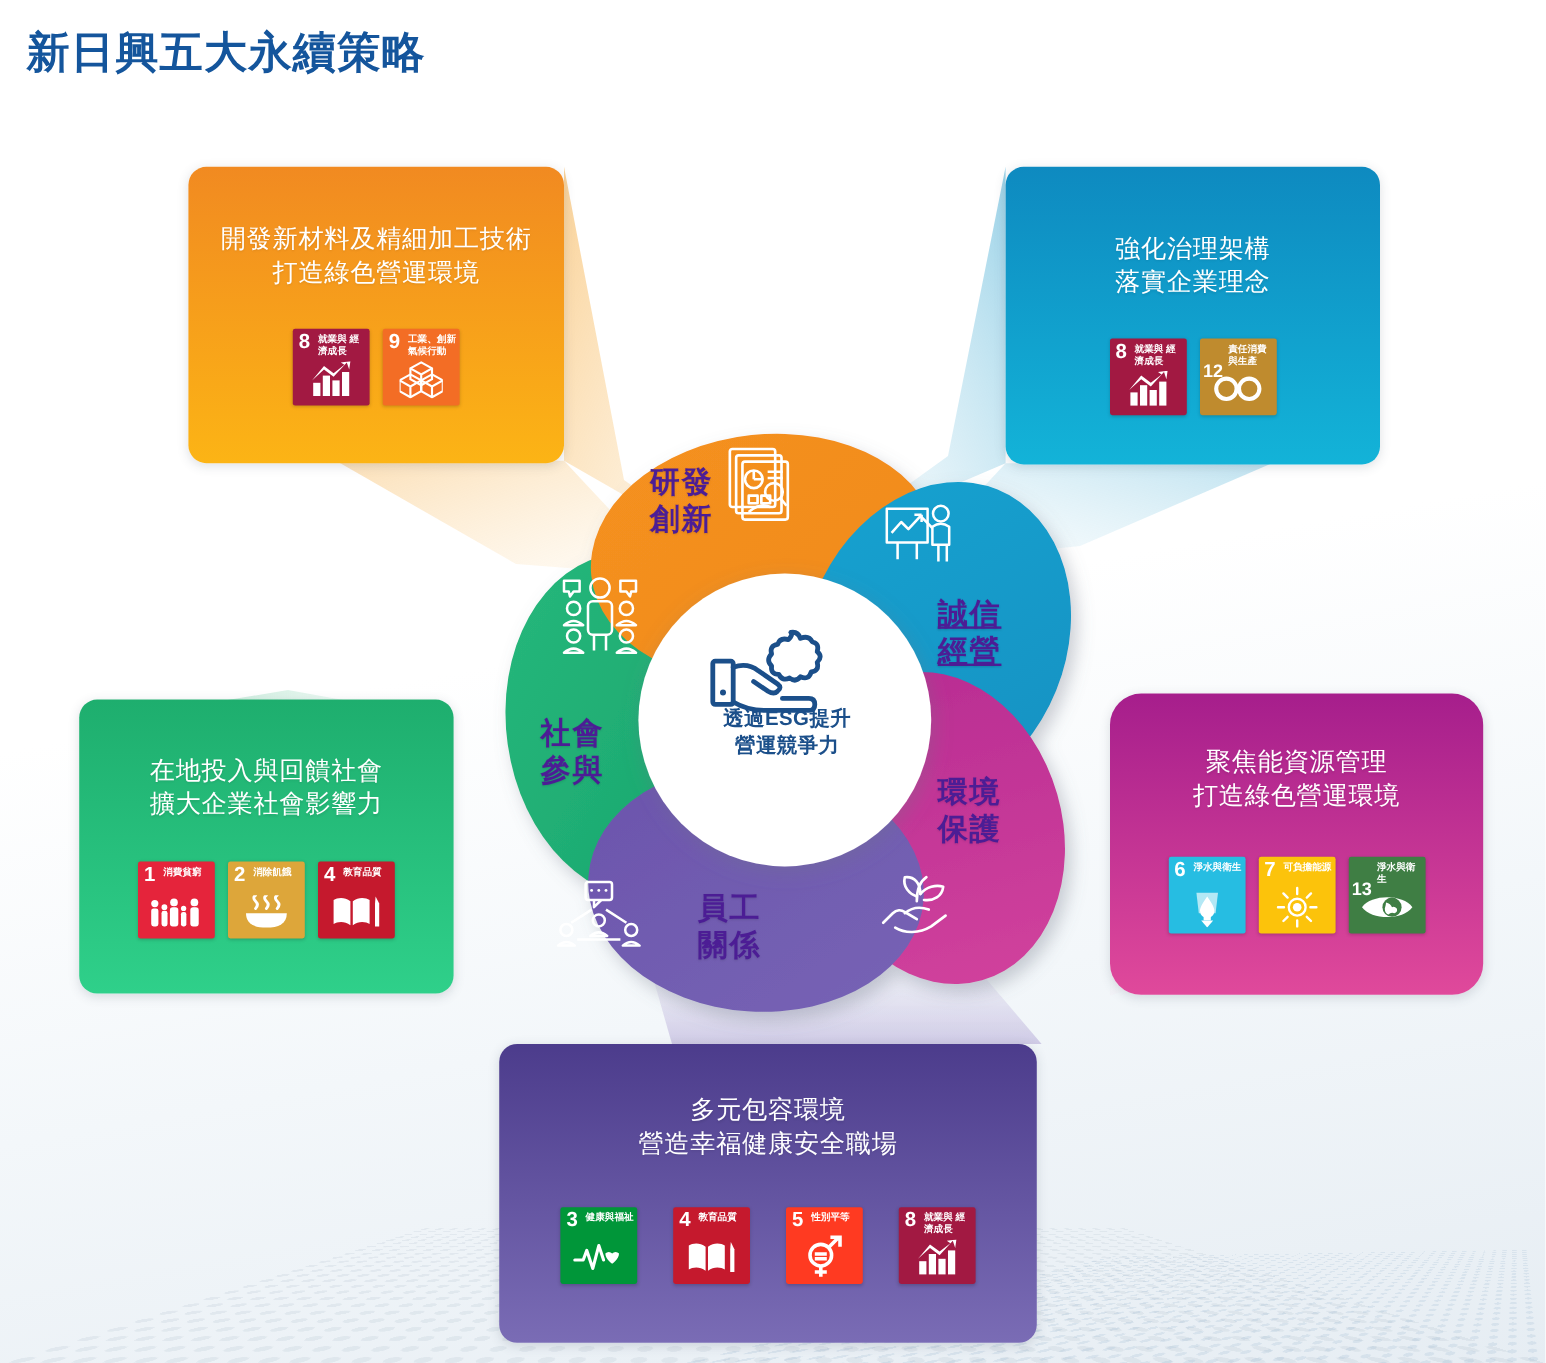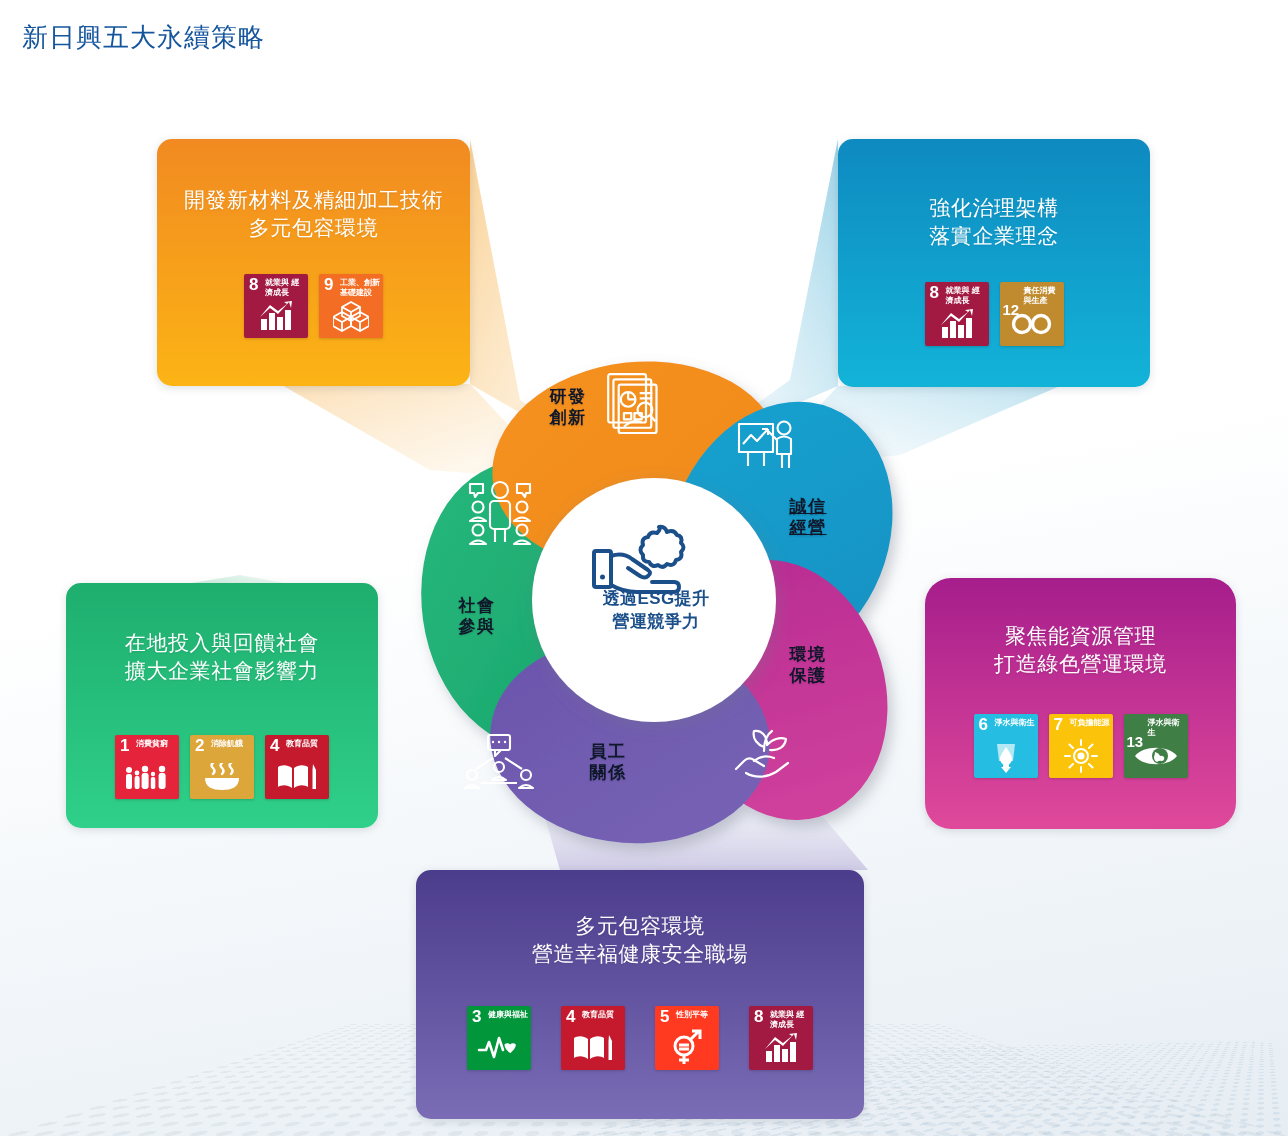--- a/index.html
+++ b/index.html
@@ -33,21 +33,21 @@
     transform-origin:bottom right;
   }
   #bg-fade{
     position:absolute;left:0;top:0;width:100%;height:300px;z-index:0;pointer-events:none;
     background:linear-gradient(#ffffff 55%, rgba(255,255,255,0));
   }
 
   
   #page-title{
     position:absolute;left:22px;top:20px;z-index:40;
-    font-size:26px;font-weight:normal;color:#14559c;letter-spacing:1px;
+    font-size:36px;font-weight:bold;color:#14559c;letter-spacing:1px;
     white-space:nowrap;
   }
 
   
   #rays{position:absolute;inset:0;z-index:5;pointer-events:none;}
 
   
   .card{
     position:absolute;z-index:20;border-radius:15px;
     box-shadow:0 2px 9px rgba(60,70,90,.17);
@@ -82,22 +82,22 @@
   .sdg .sdg-glyph{
     position:absolute;left:0;right:0;bottom:3px;height:38px;
     display:flex;align-items:center;justify-content:center;
   }
   .sdg .sdg-glyph svg{display:block;}
 
   
   #wheel{position:absolute;left:382px;top:345px;width:540px;height:510px;z-index:25;}
   #wheel svg{display:block;overflow:visible;}
   .petal-label{
-    position:absolute;z-index:28;color:#0f172a;text-align:center;
-    font-size:17px;font-weight:bold;line-height:1.22;white-space:pre-line;
+    position:absolute;z-index:28;color:#4c1d95;text-align:center;
+    font-size:25px;font-weight:bold;line-height:1.22;white-space:pre-line;
     letter-spacing:1.5px;text-shadow:0 1px 2px rgba(0,0,0,.13);
     pointer-events:none;
   }
   #hub-text{
     position:absolute;z-index:30;text-align:center;color:#1b4f8a;
     font-size:17px;font-weight:bold;line-height:1.35;white-space:pre-line;
     letter-spacing:.4px;
   }
 </style>
 </head>
@@ -139,42 +139,42 @@
   <polygon points="1060,386 838,386 760,470 900,455" fill="url(#rayBlue)" opacity=".65"></polygon>
   <polygon points="378,600 378,720 150,590 240,575" fill="url(#rayGreen)"></polygon>
   <polygon points="378,600 378,828 150,760 130,640" fill="url(#rayGreen)" opacity=".5"></polygon>
   <polygon points="925,610 925,830 1150,740 1140,620" fill="url(#rayPink)"></polygon>
   <polygon points="560,870 868,870 800,790 540,800" fill="url(#rayPurple)"></polygon>
 </svg>
 
 <div class="card" id="card-rd" style="left:157px;top:139px;width:313px;height:247px;padding-top:47px;
             background:linear-gradient(#F18A21,#FCB415);">
   <div class="card-title">開發新材料及精細加工技術
-多元包容環境</div>
+打造綠色營運環境</div>
   <div class="sdg-row" style="margin-top:32px;">
     <div class="sdg" style="background:#A21942">
       <span class="sdg-num">8</span>
       <span class="sdg-label">就業與
 經濟成長</span>
       <span class="sdg-glyph">
         <svg width="36" height="30" viewBox="0 0 36 30">
             <g fill="#fff">
           <rect x="3" y="18" width="6" height="11"></rect>
               <rect x="11" y="12" width="6" height="17"></rect>
           <rect x="19" y="16" width="6" height="13"></rect>
               <rect x="27" y="9" width="6" height="20"></rect>
           <path d="M2 16 L12 7 L20 13 L31 1 L33 7 L34 0 L26 1 L29 3 L20 10 L12 4 Z"></path>
         </g>
           </svg>
       </span>
     </div>
     <div class="sdg" style="background:#F36D25">
       <span class="sdg-num">9</span>
       <span class="sdg-label">工業、創新
-基礎建設</span>
+氣候行動</span>
       <span class="sdg-glyph">
         <svg width="36" height="32" viewBox="0 0 36 32">
             <g fill="none" stroke="#fff" stroke-width="1.8">
           <path d="M18 2 L27 7 L27 16 L18 21 L9 16 L9 7 Z"></path>
               <path d="M9 7 L18 12 L27 7 M18 12 L18 21"></path>
           <path d="M9 14 L18 19 L18 28 L9 33 L0 28 L0 19 Z" transform="translate(0,-2)"></path>
           <path d="M0 17 L9 22 L18 17 M9 22 L9 31"></path>
           <path d="M27 14 L36 19 L36 28 L27 33 L18 28 L18 19 Z" transform="translate(0,-2)"></path>
           <path d="M18 17 L27 22 L36 17 M27 22 L27 31"></path>
         </g>
@@ -215,21 +215,21 @@
           <circle cx="11" cy="12" r="8.5"></circle>
               <circle cx="30" cy="12" r="8.5"></circle>
         </g>
           </svg>
       </span>
     </div>
   </div>
 </div>
 
 <div class="card" id="card-society" style="left:66px;top:583px;width:312px;height:245px;padding-top:46px;
-            background:linear-gradient(#1EAE6E,#2FD08A);gap:17px;">
+            background:linear-gradient(#1EAE6E,#2FD08A);">
   <div class="card-title">在地投入與回饋社會
 擴大企業社會影響力</div>
   <div class="sdg-row" style="margin-top:33px;">
     <div class="sdg" style="background:#E5243B">
       <span class="sdg-num">1</span>
       <span class="sdg-label">消費貧窮</span>
       <span class="sdg-glyph">
         <svg width="46" height="26" viewBox="0 0 46 26">
             <g fill="#fff">
           <circle cx="5" cy="6" r="3"></circle>

